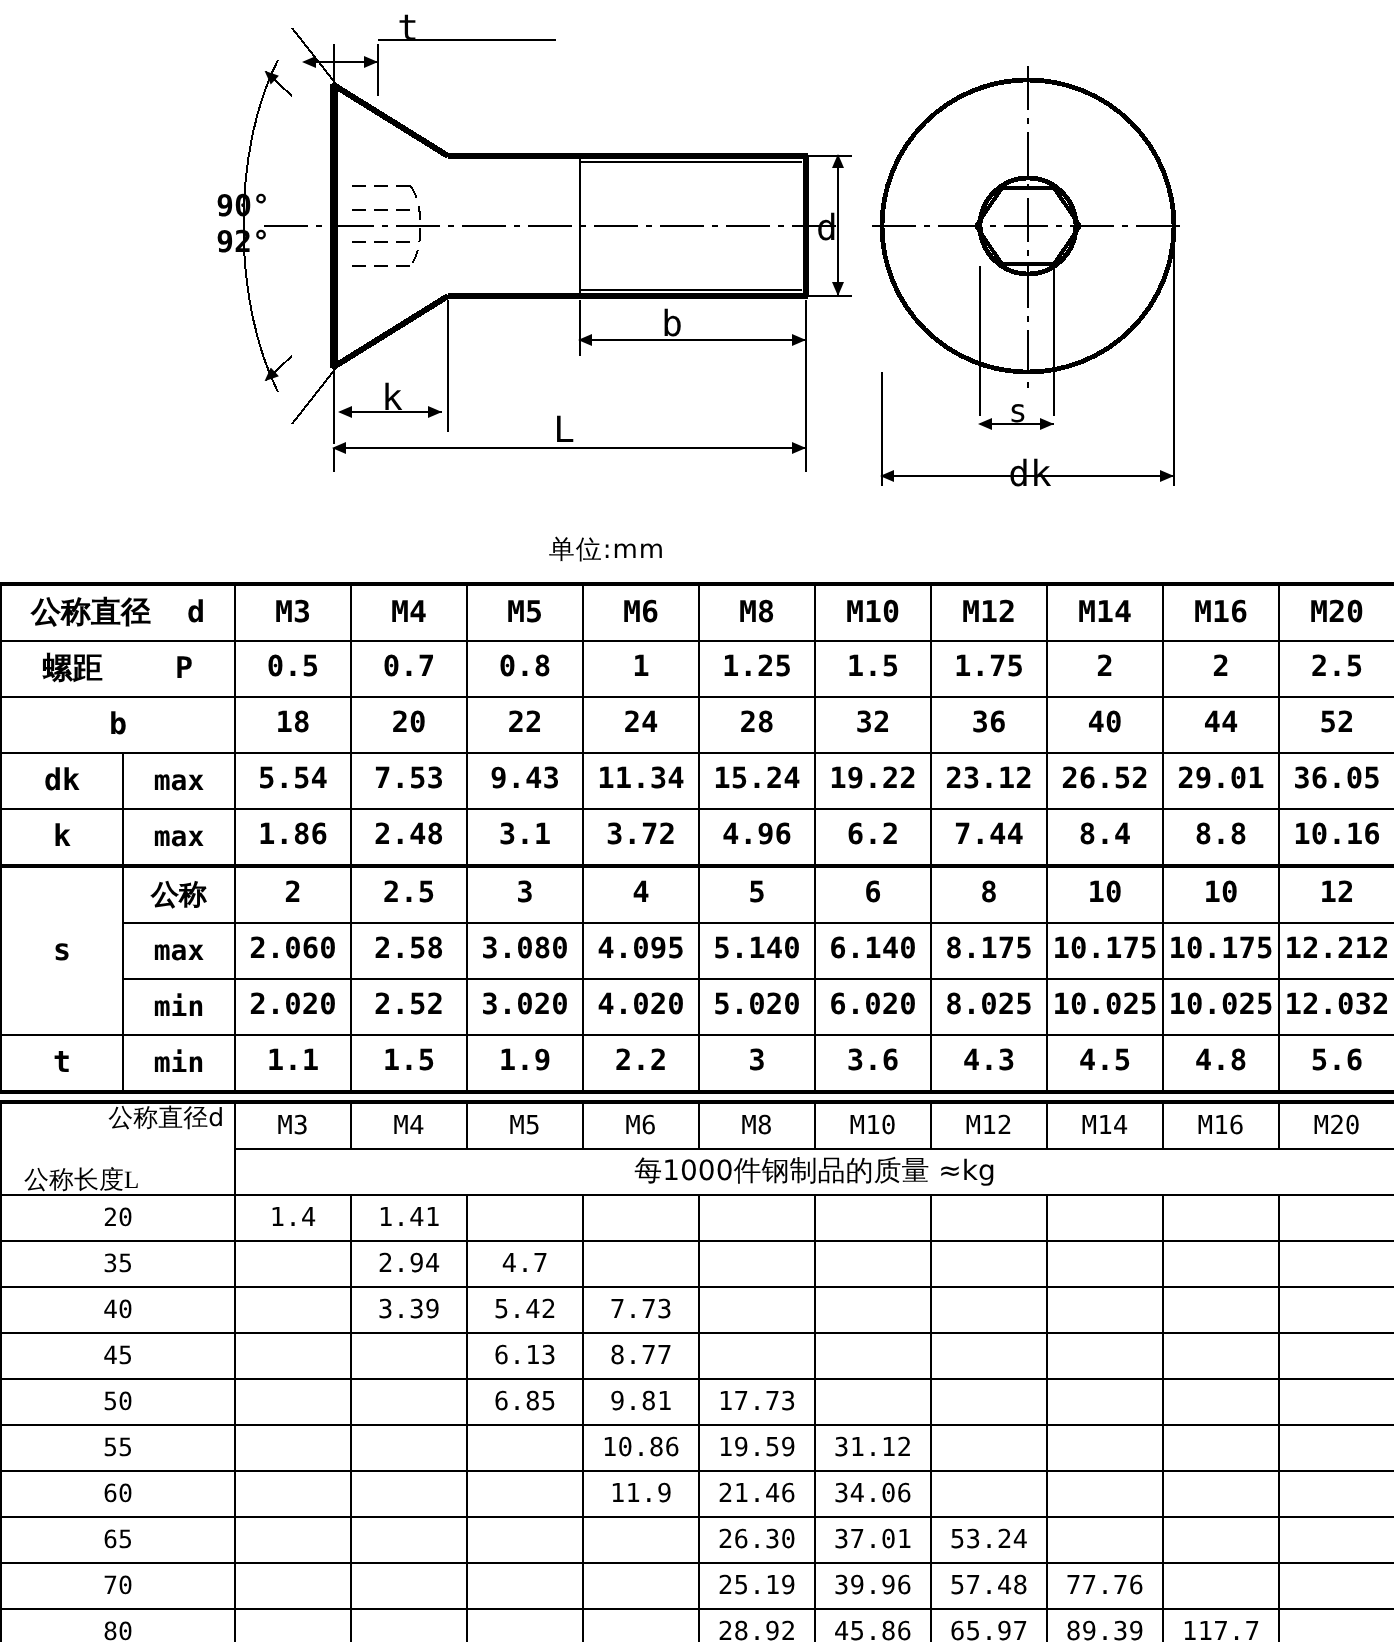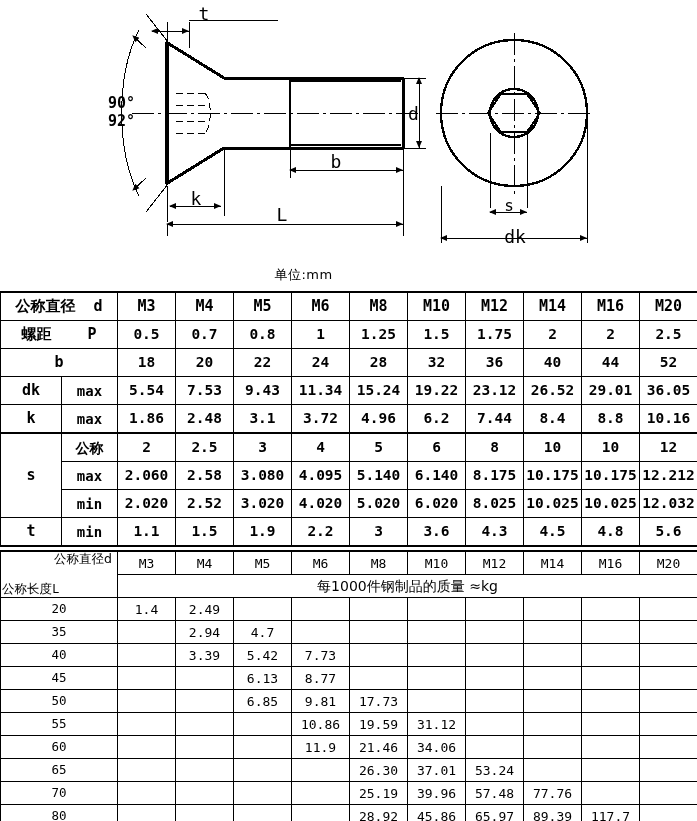--- a/index.html
+++ b/index.html
@@ -31,22 +31,22 @@
   #table2 td{height:22px;font-size:13px;}
   #table2 .topline{border-top:2px solid #000;}
   #table2 .mass-hd{font-size:14px;}
   #table2 .len{font-size:12.5px;}
 
   
   .diag{position:relative;padding:0;height:44px !important;}
   .diag .d-line{position:absolute;left:0;top:0;width:100%;height:100%;}
   .diag .d-top{position:absolute;right:5px;top:1px;font-size:12.5px;
        font-family:"DejaVu Sans","Liberation Sans",sans-serif;}
-  .diag .d-bot{position:absolute;left:1px;bottom:1px;font-size:12.5px;
-       font-family:Liberation Mono, monospace;}
+  .diag .d-bot{position:absolute;left:11px;bottom:1px;font-size:12.5px;
+       font-family:Liberation Serif, serif;}
 </style>
 </head>
 <body>
 
 <div id="drawing">
 <svg width="697" height="262" viewBox="0 0 697 262" xmlns="http://www.w3.org/2000/svg">
   <defs>
     <marker id="ar" markerWidth="8" markerHeight="8" refX="7" refY="3" orient="auto">
       <path d="M0,0 L7,3 L0,6 z" fill="#000"></path>
     </marker>
@@ -313,21 +313,21 @@
         <td class="topline" style="font-size: 13px;">M14</td>
         <td class="topline" style="font-size: 13px;">M16</td>
         <td class="topline" style="font-size: 13px;">M20</td>
       </tr>
       <tr>
         <td class="mass-hd cjk" colspan="10" style="font-family: &quot;DejaVu Sans&quot;, &quot;Liberation Sans&quot;, sans-serif;">每1000件钢制品的质量 ≈kg</td>
       </tr>
       <tr>
         <td class="len">20</td>
         <td>1.4</td>
-        <td>2.49</td>
+        <td>1.41</td>
         <td></td>
         <td></td>
         <td></td>
         <td></td>
         <td></td>
         <td></td>
         <td></td>
         <td></td>
       </tr>
       <tr>

